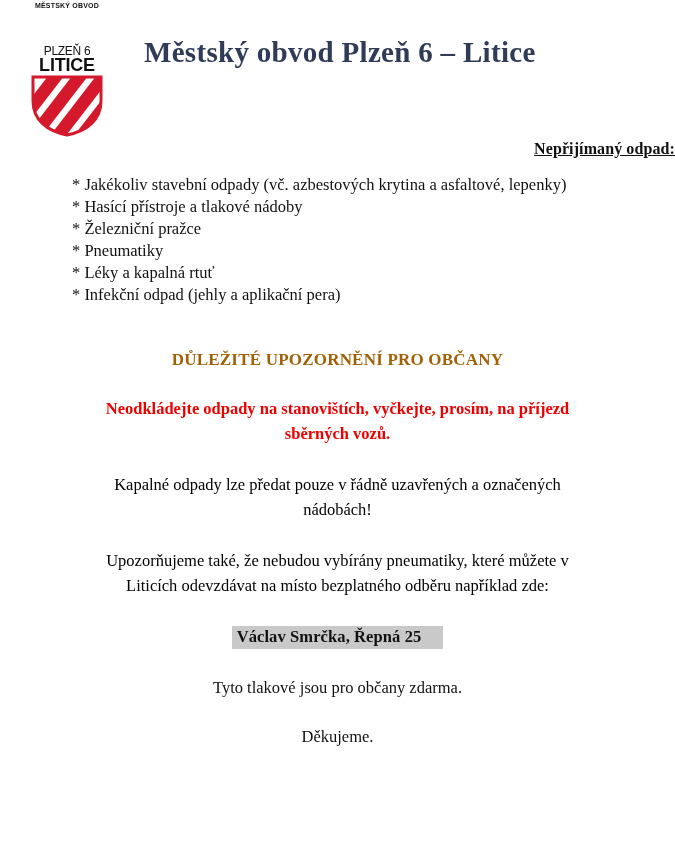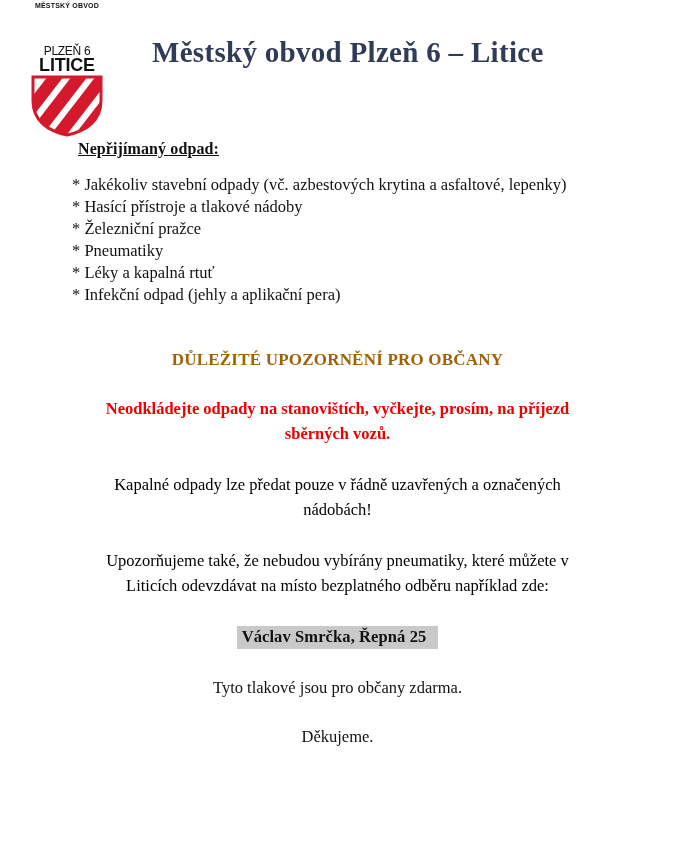--- a/index.html
+++ b/index.html
@@ -56,21 +56,21 @@
     margin-top: -1px;
     text-align: center;
   }
   .logo-shield {
     display: block;
     margin: 1px auto 0 auto;
   }
 
   .title {
     position: absolute;
-    left: 152px;
+    left: 144px;
     top: 36px;
     font-size: 29px;
     font-weight: 700;
     color: #2f3b57;
     letter-spacing: 0.3px;
     white-space: nowrap;
   }
 
   
   .content {
@@ -79,20 +79,21 @@
     top: 112px;
     width: 675px;
   }
 
   .section-heading {
     margin: 28px 0 0 78px;
     font-size: 16px;
     font-weight: 700;
     text-decoration: underline;
     letter-spacing: 0.1px;
+    text-align: right;
   }
 
   .waste-list {
     margin: 16px 0 0 72px;
     padding: 0;
     list-style: none;
     width: 520px;
   }
   .waste-list li {
     font-size: 16.5px;
@@ -130,21 +131,21 @@
 
   .address-wrap {
     margin: 28px 0 0 0;
     text-align: center;
   }
   .address {
     display: inline-block;
     background: #c9c9c9;
     font-size: 16.5px;
     font-weight: 700;
-    padding: 1px 12px 2px 5px;
+    padding: 1px 22px 2px 5px;
     letter-spacing: 0.1px;
   }
 
   .closing {
     margin: 26px auto 0 auto;
     width: 520px;
     text-align: center;
     font-size: 16.5px;
     line-height: 25px;
   }

